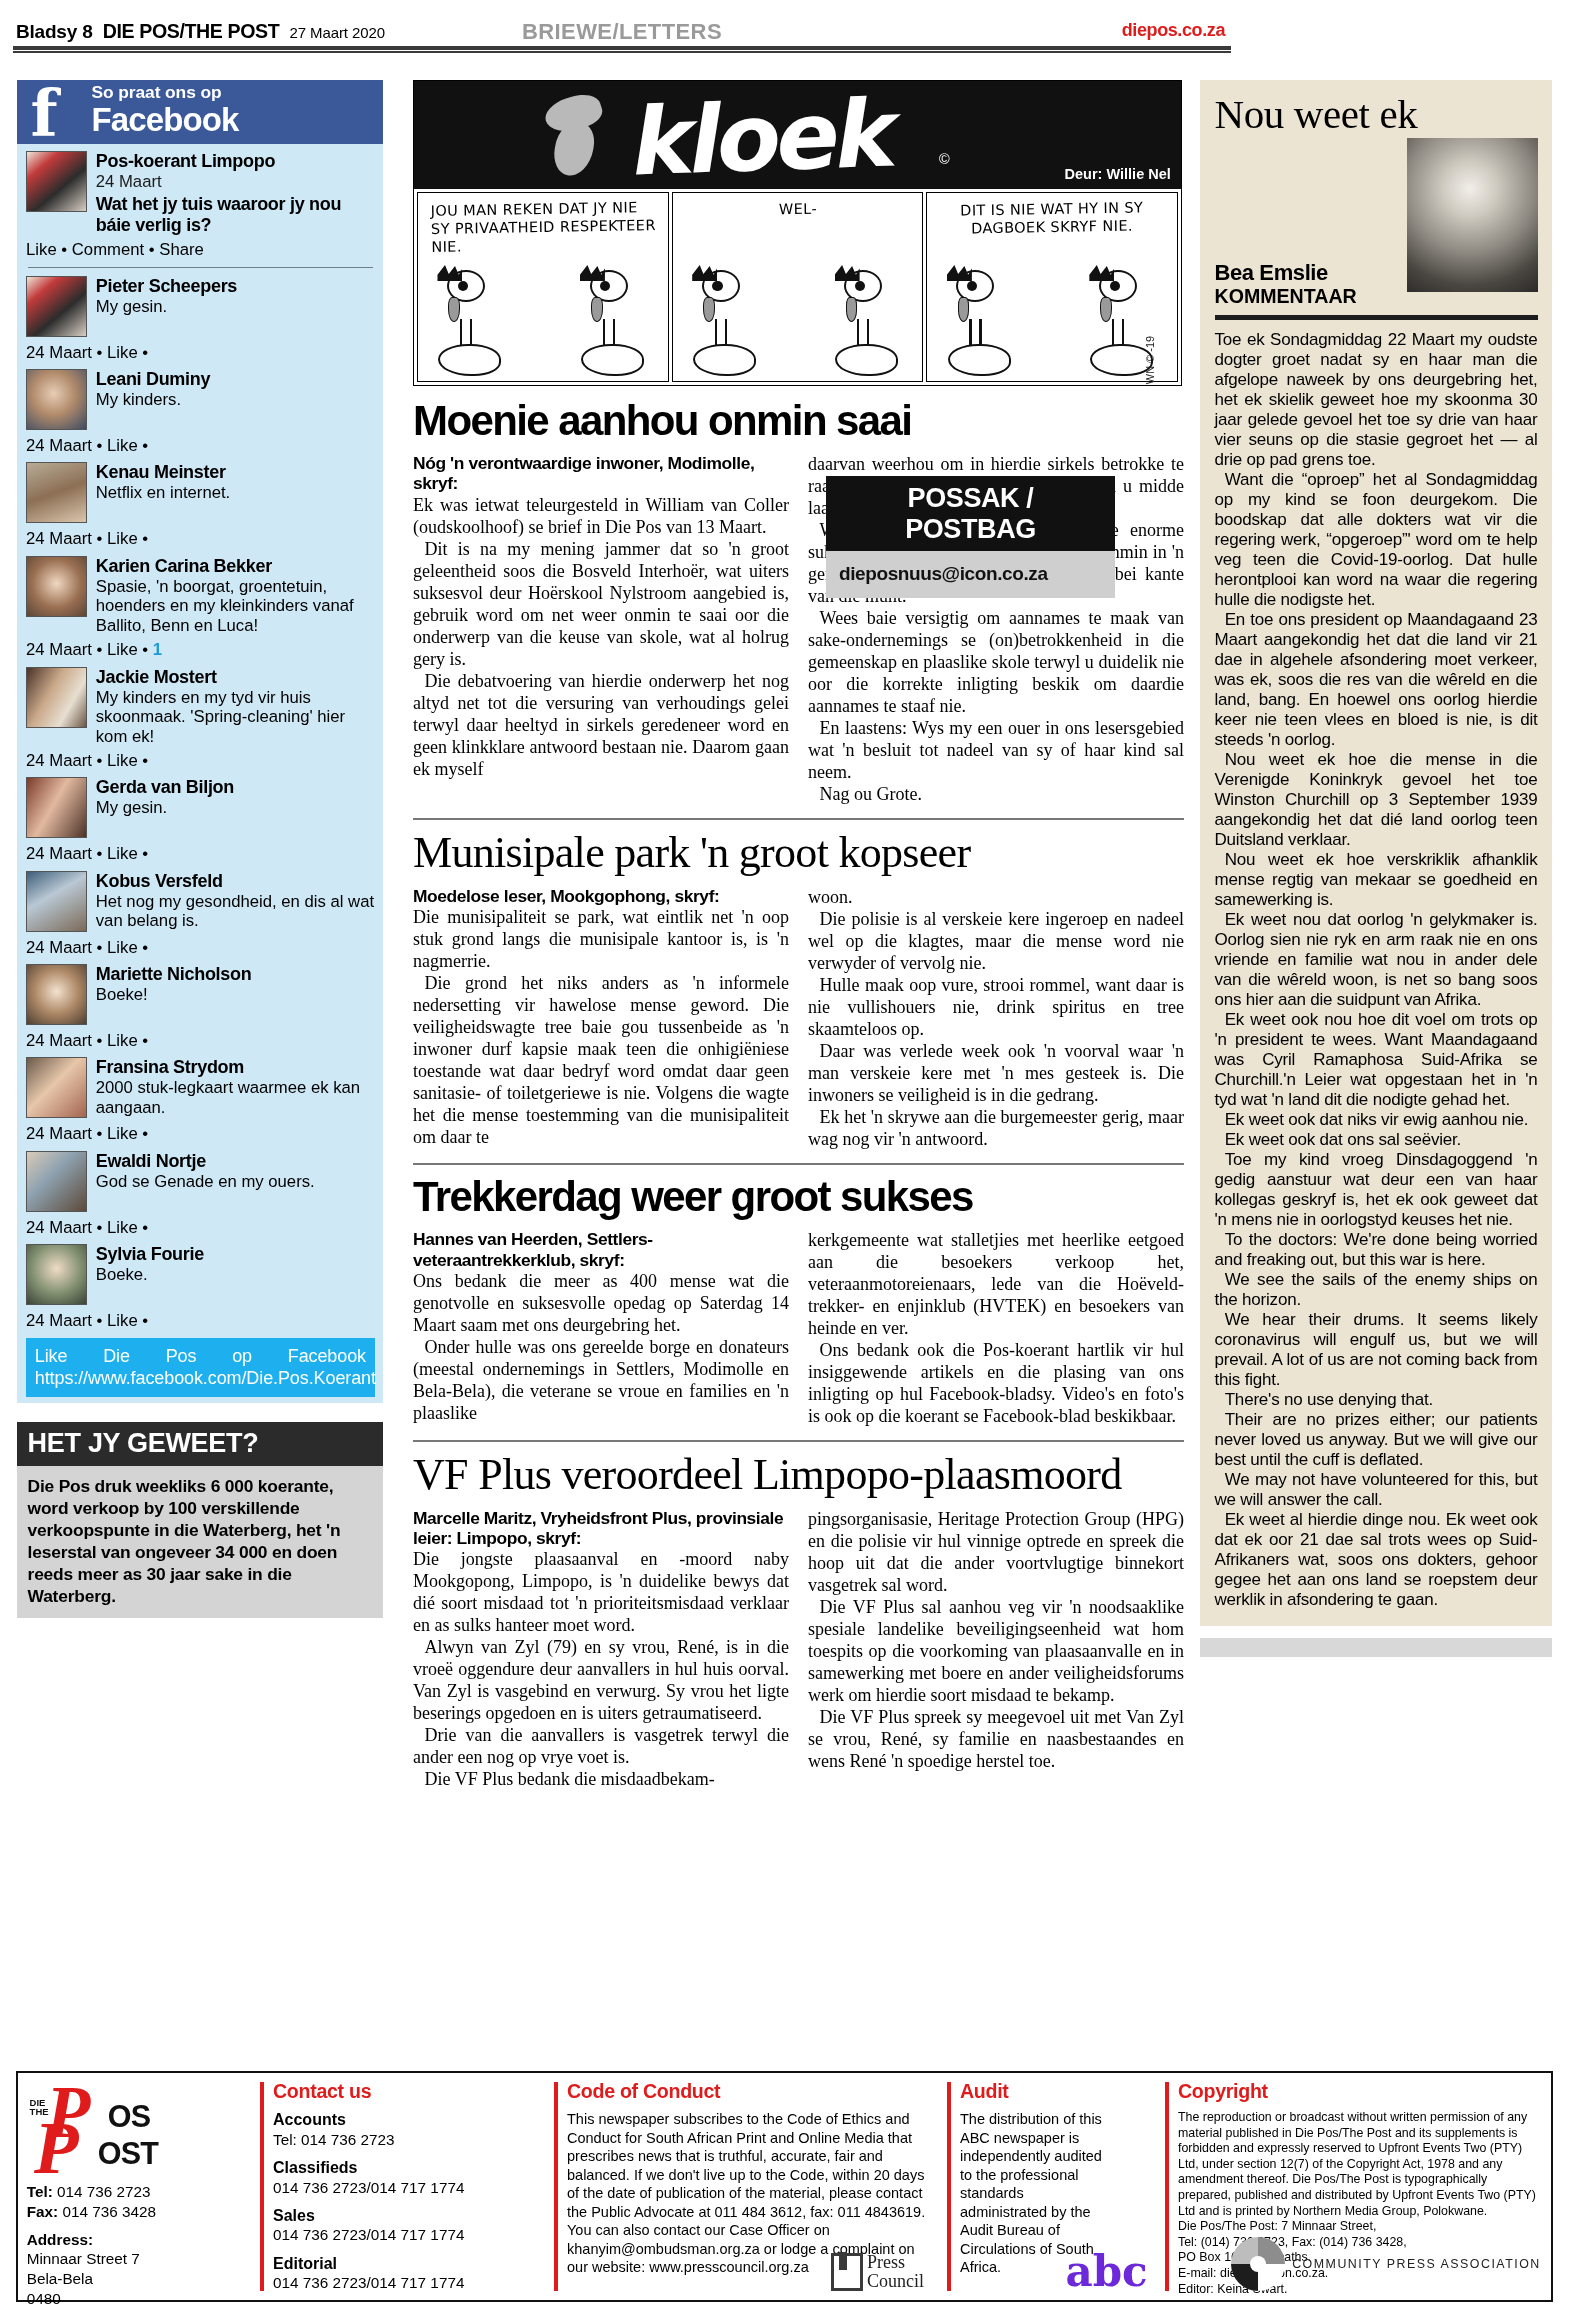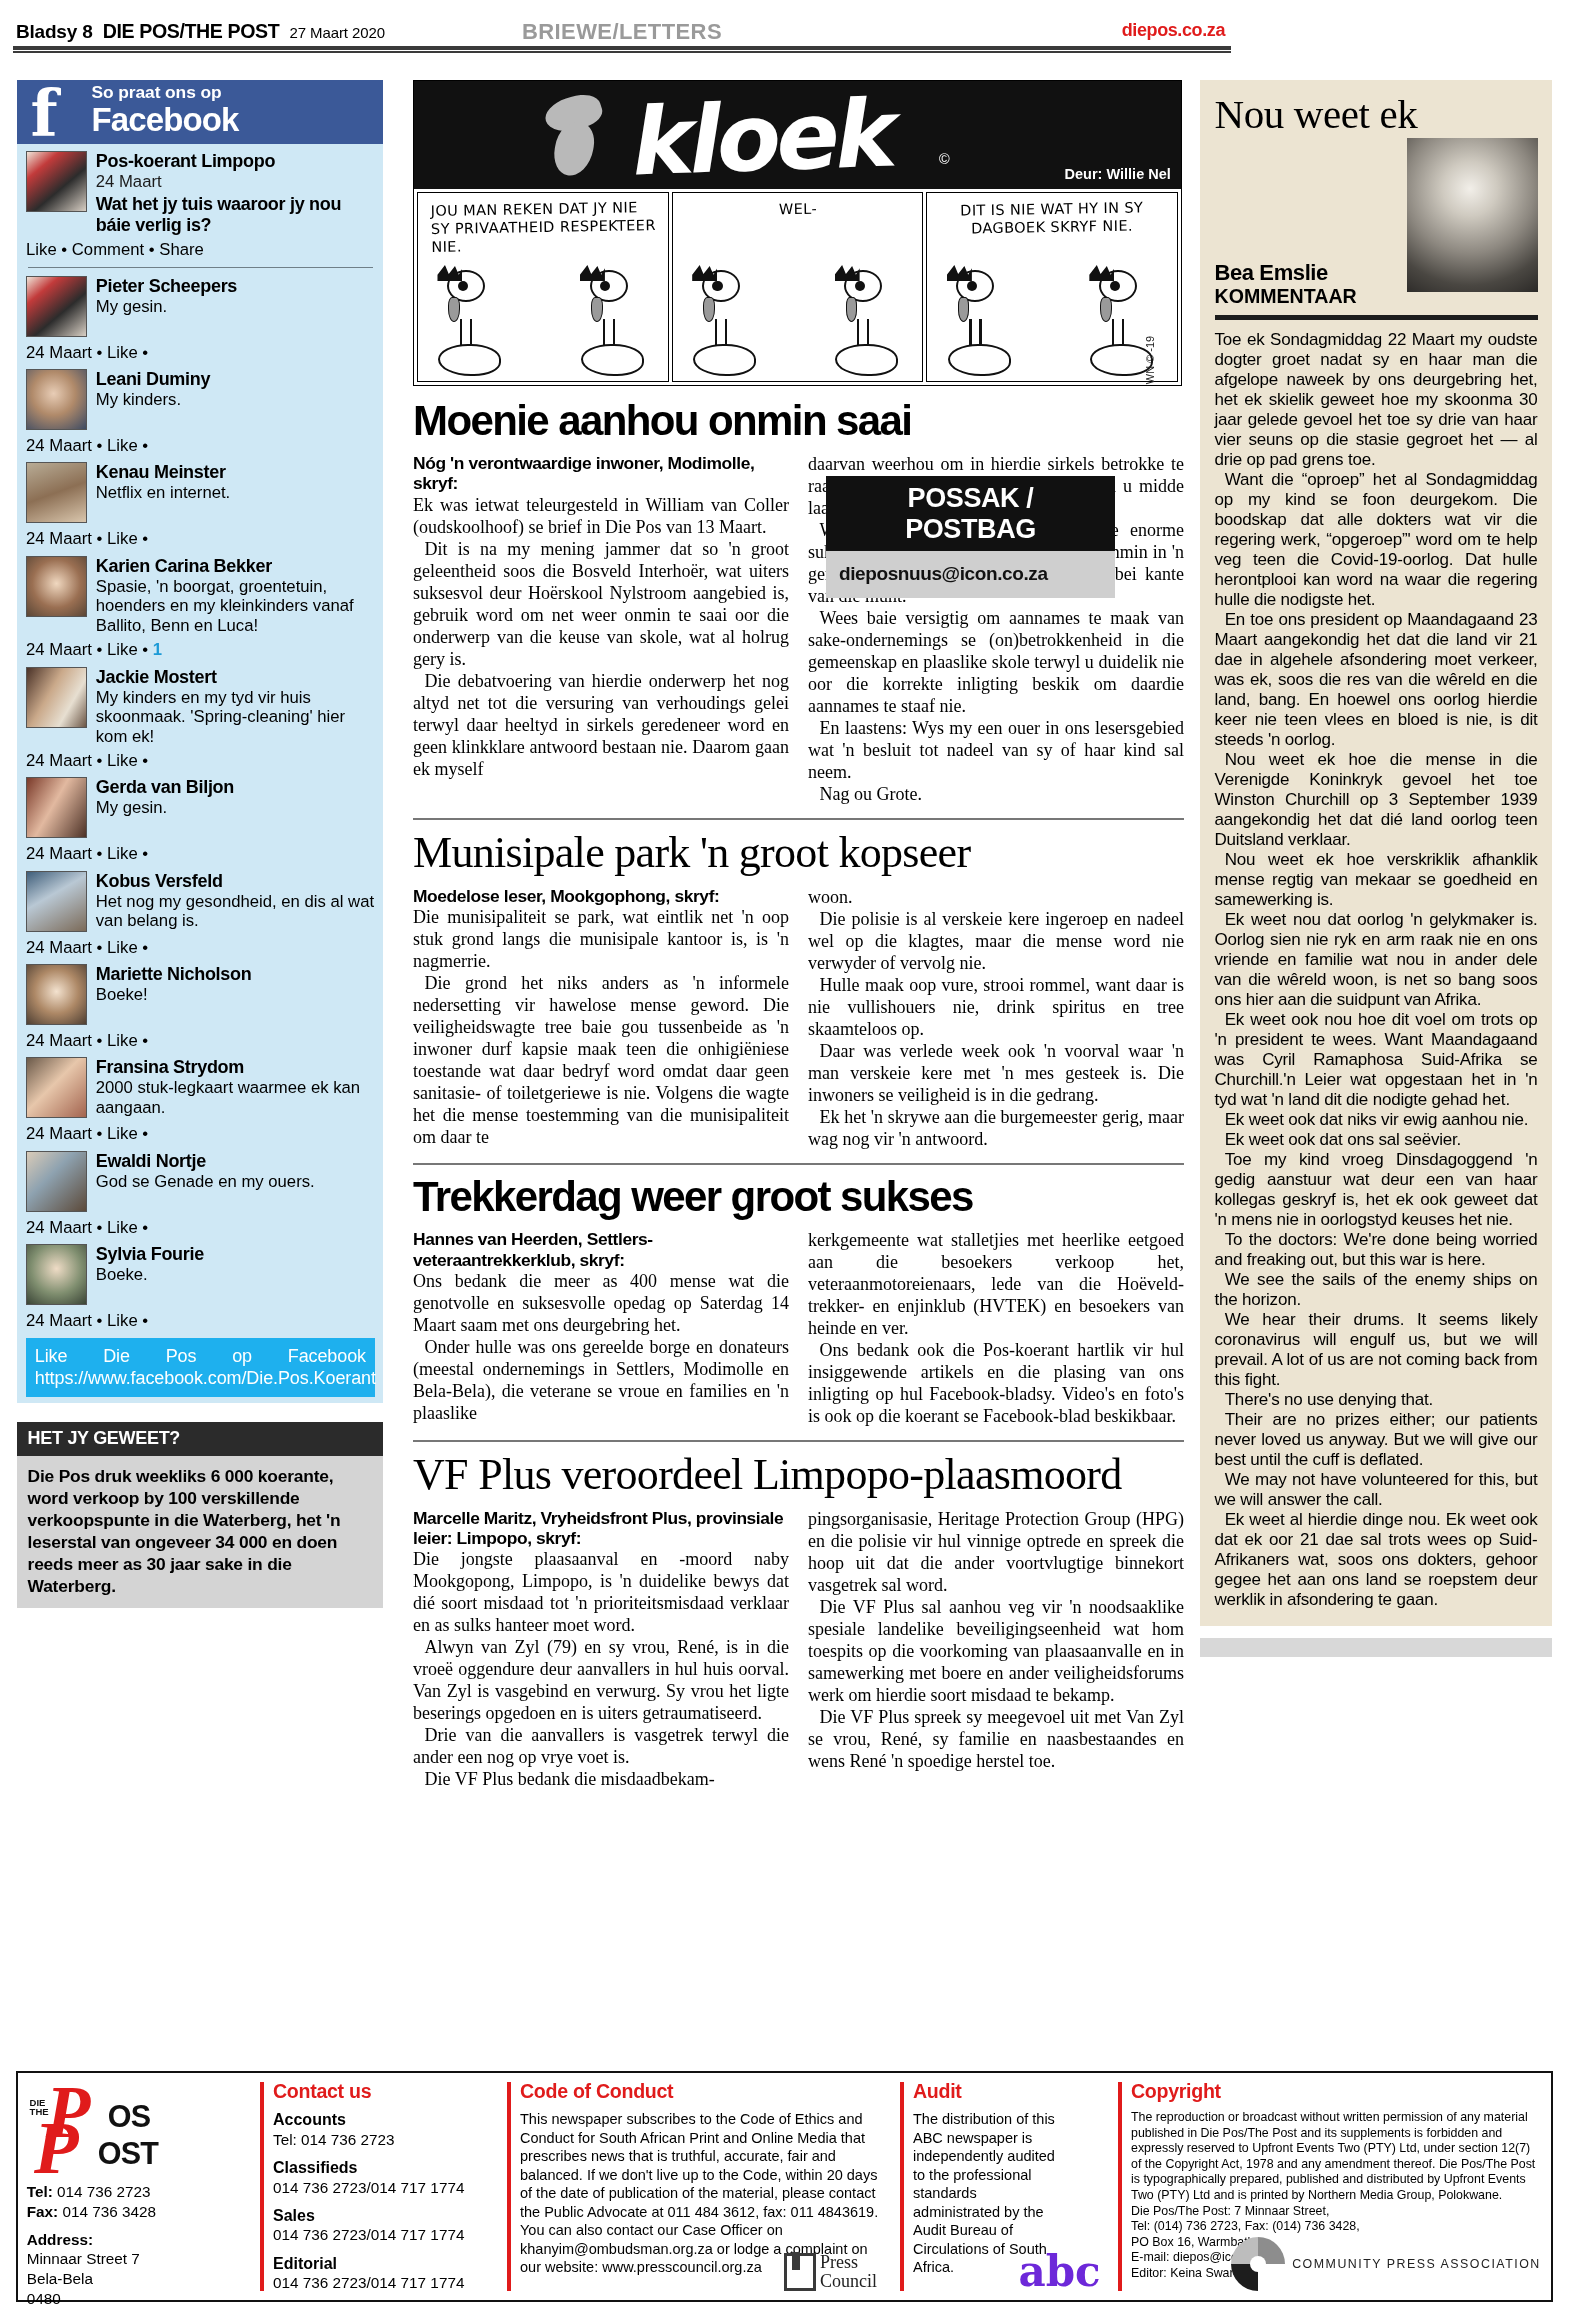--- a/index.html
+++ b/index.html
@@ -63,21 +63,21 @@
   .fb-item { margin-bottom:1.5px; }
   .fb-item .fb-text { font-size:16.7px; line-height:19.6px; }
   .fb-meta { font-size:16.7px; line-height:25px; margin:1.5px 0 4.4px 0; }
   .fb-meta .cnt { color:#1c9ad6; font-weight:bold; }
   .fb-clear { overflow:hidden; }
   .fb-float-av { float:left; width:61px; height:61px; margin:0 8.7px 1.5px 0; border:0.7px solid #555; }
   .fb-cta { background:#1eb0ee; color:#fff; font-size:18px; line-height:22.5px; padding:7.3px 8.7px; text-align:justify; letter-spacing:-0.1px; margin-top:4.4px;}
 
   
   .hjg { margin-top:19px; }
-  .hjg-bar { background:#2b2b2b; color:#fff; font-weight:bold; font-size:18px; padding:6.5px 10.2px; letter-spacing:-0.3px; }
+  .hjg-bar { background:#2b2b2b; color:#fff; font-weight:bold; font-size:27px; padding:6.5px 10.2px; letter-spacing:-0.3px; }
   .hjg-body { background:#d4d4d4; font-weight:bold; font-size:17.4px; line-height:22px; padding:8.7px 10.2px 11.6px 10.2px; letter-spacing:-0.2px; }
 
   
   .comic { border:1.5px solid #000; width:769px; }
   .comic-title { background:#111; height:108px; position:relative; }
   .comic-blob { position:absolute; left:131px; top:16px; width:80px; height:76px; }
   .comic-blob:before{content:"";position:absolute;left:0;top:0;width:57px;height:33px;background:#b9b9b9;border-radius:50% 50% 40% 60%;transform:rotate(-18deg);}
   .comic-blob:after{content:"";position:absolute;left:10.2px;top:25px;width:38px;height:54px;background:#b9b9b9;border-radius:50% 40% 55% 45%;transform:rotate(10deg);}
   .comic-kloek { position:absolute; left:218px; top:2.9px; font-family:"DejaVu Sans", sans-serif; font-weight:bold;
      font-size:93px; color:#fff; font-style:italic; letter-spacing:-4.4px; transform:rotate(-2deg); }
@@ -509,21 +509,21 @@
       <b>Fax:</b>
       <span>014 736 3428</span>
     </div>
     <div class="f-gap"></div>
     <div class="f-line"><b>Address:</b></div>
     <div class="f-line">Minnaar Street 7</div>
     <div class="f-line">Bela-Bela</div>
     <div class="f-line">0480</div>
   </div>
 
-  <div class="f-cell" style="width:247px">
+  <div class="f-cell" style="width:294px">
     <div class="f-head">Contact us</div>
     <div id="contactlist">
         <div class="f-sub">Accounts</div>
         <div class="f-val">Tel: 014 736 2723</div>
         <div class="f-gap"></div>
         <div class="f-sub">Classifieds</div>
         <div class="f-val">014 736 2723/014 717 1774</div>
         <div class="f-gap"></div>
         <div class="f-sub">Sales</div>
         <div class="f-val">014 736 2723/014 717 1774</div>

